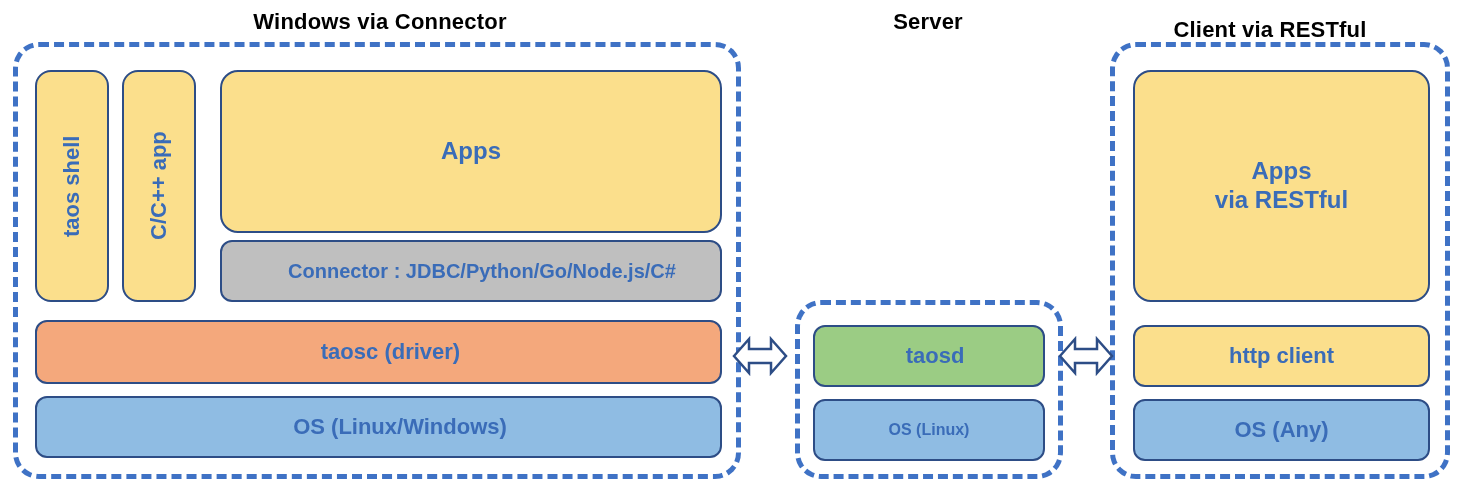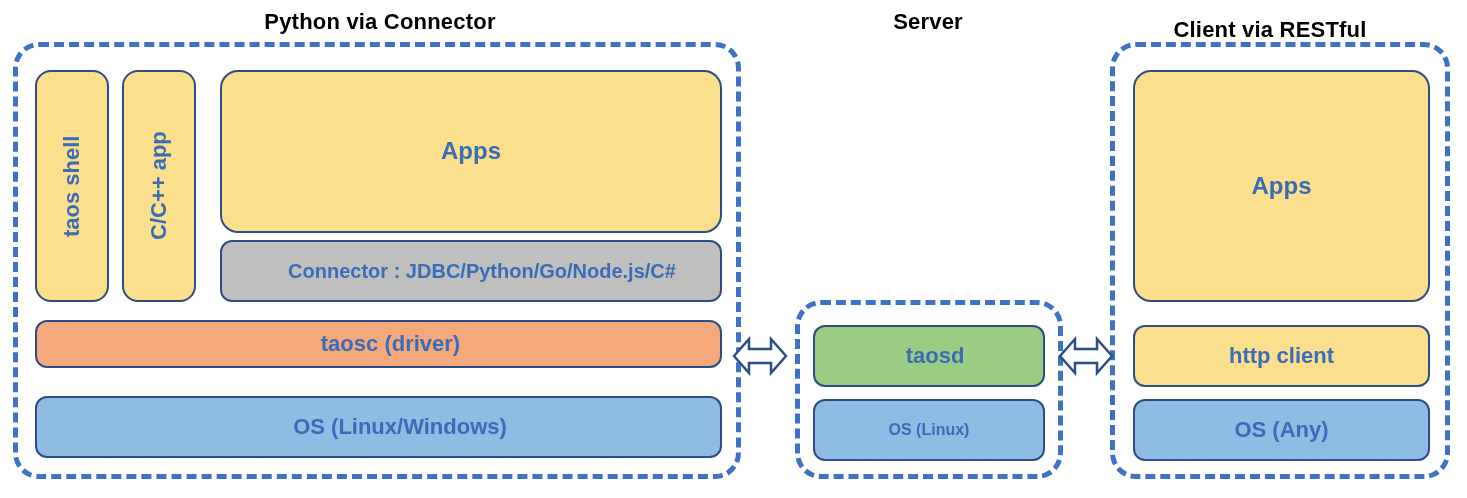--- a/index.html
+++ b/index.html
@@ -65,21 +65,21 @@
   .vertical {
     writing-mode: vertical-rl;
     transform: rotate(180deg);
   }
 
   
   #blk-taos-shell  { left: 35px;  top: 70px;  width: 74px;  height: 232px; font-size: 22px; border-radius: 16px; }
   #blk-cpp-app     { left: 122px; top: 70px;  width: 74px;  height: 232px; font-size: 22px; border-radius: 16px; }
   #blk-apps        { left: 220px; top: 70px;  width: 502px; height: 163px; font-size: 24px; border-radius: 18px; }
   #blk-connector   { left: 220px; top: 240px; width: 502px; height: 62px;  font-size: 20px; padding-left: 22px; }
-  #blk-taosc       { left: 35px;  top: 320px; width: 687px; height: 48px;  font-size: 22px; padding-left: 24px; }
+  #blk-taosc       { left: 35px;  top: 320px; width: 687px; height: 64px;  font-size: 22px; padding-left: 24px; }
   #blk-os-win      { left: 35px;  top: 396px; width: 687px; height: 62px;  font-size: 22px; padding-left: 43px; }
 
   
   #blk-taosd       { left: 813px; top: 325px; width: 232px; height: 62px; font-size: 22px; padding-left: 12px; }
   #blk-os-linux    { left: 813px; top: 399px; width: 232px; height: 62px; font-size: 16px; }
 
   
   #blk-apps-rest   { left: 1133px; top: 70px;  width: 297px; height: 232px; font-size: 24px; border-radius: 18px; }
   #blk-http-client { left: 1133px; top: 325px; width: 297px; height: 62px;  font-size: 22px; }
   #blk-os-any      { left: 1133px; top: 399px; width: 297px; height: 62px;  font-size: 22px; }
@@ -90,21 +90,21 @@
     top: 330px;
     width: 56px;
     height: 52px;
   }
   #arrow-left  { left: 732px; }
   #arrow-right { left: 1058px; }
 </style>
 </head>
 <body>
 
-<div class="section-title" id="title-connector">Python via Connector</div>
+<div class="section-title" id="title-connector">Windows via Connector</div>
 
 <div class="section-title" id="title-server">Server</div>
 
 <div class="section-title" id="title-restful">Client via RESTful</div>
 
 <div class="panel" id="panel-connector"></div>
 
 <div class="panel" id="panel-server"></div>
 
 <div class="panel" id="panel-restful"></div>
@@ -121,20 +121,21 @@
 
 <div class="block fill-blue" id="blk-os-win">OS (Linux/Windows)</div>
 
 <div class="block fill-green" id="blk-taosd">taosd</div>
 
 <div class="block fill-blue" id="blk-os-linux">OS (Linux)</div>
 
 <div class="block fill-yellow" id="blk-apps-rest">
   <div>
     <div>Apps</div>
+    <div>via RESTful</div>
   </div>
 </div>
 
 <div class="block fill-yellow" id="blk-http-client">http client</div>
 
 <div class="block fill-blue" id="blk-os-any">OS (Any)</div>
 
 <svg class="arrow" id="arrow-left" viewBox="0 0 56 52">
   <polygon points="2,26 17,9 17,19 39,19 39,9 54,26 39,43 39,33 17,33 17,43" fill="#ffffff" stroke="#2d4d86" stroke-width="2.5" stroke-linejoin="miter"></polygon>
 </svg>

